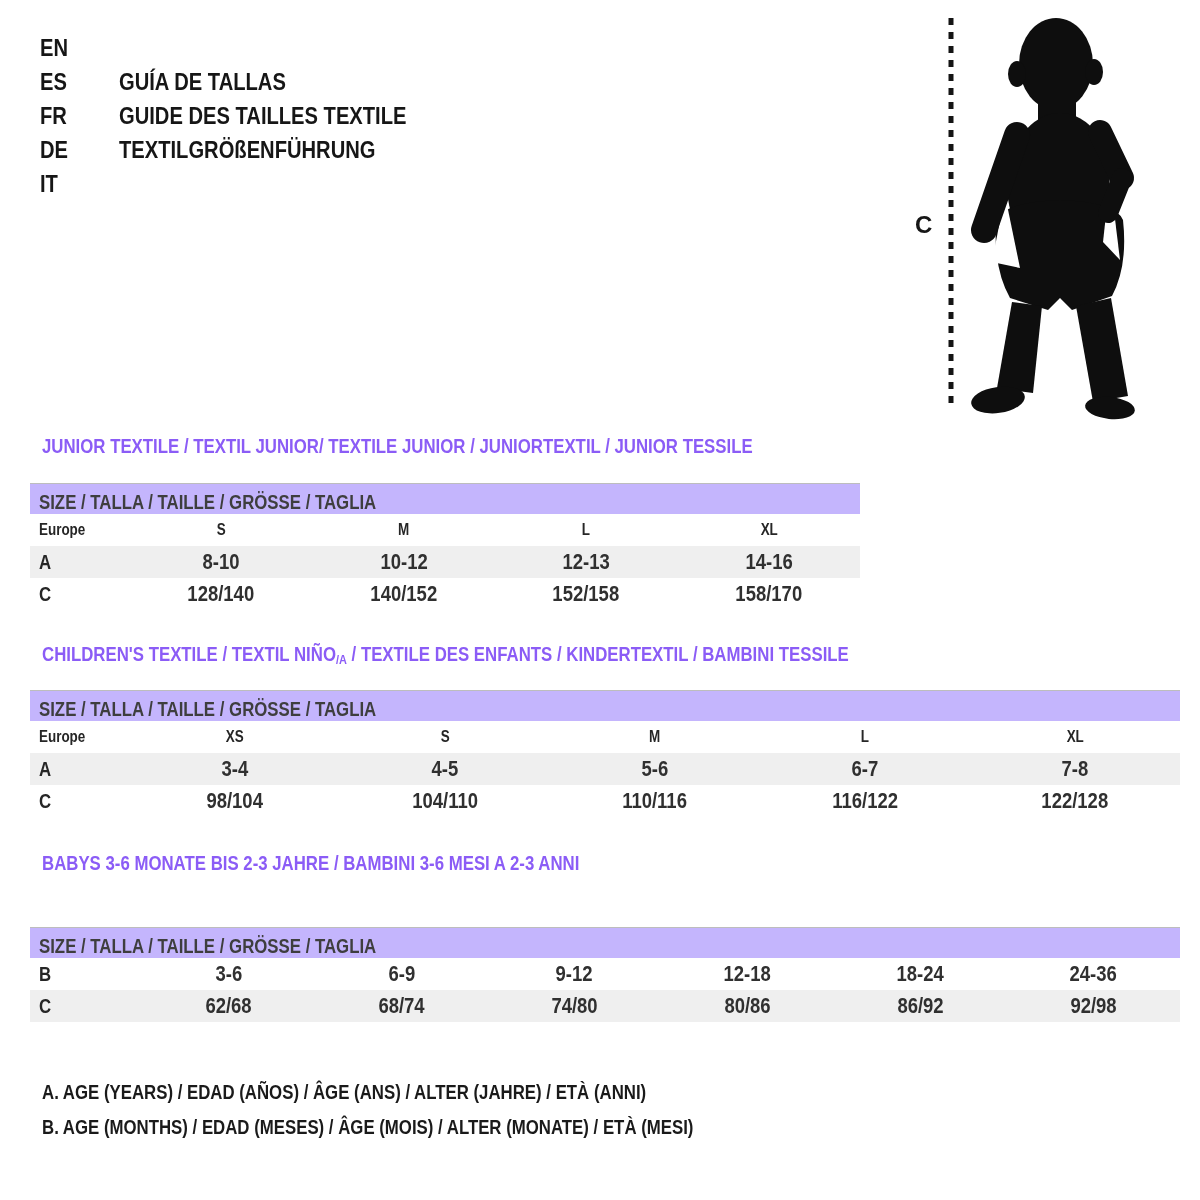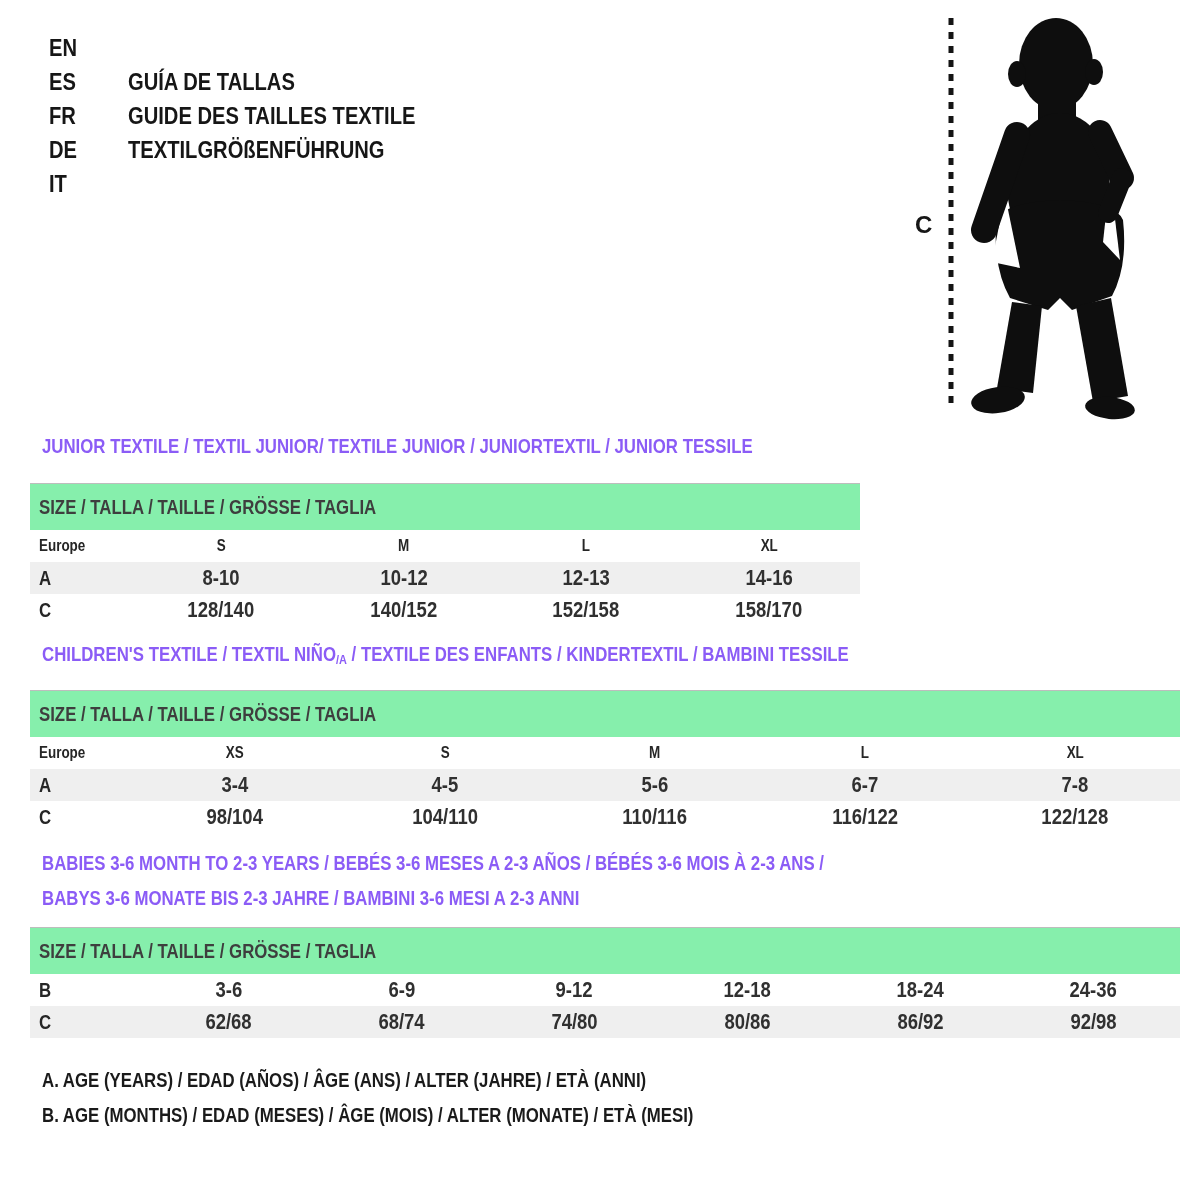--- a/index.html
+++ b/index.html
@@ -11,53 +11,53 @@
     position:relative;
     overflow:hidden;
   }
   
   .cxl{display:inline-block;transform:scaleX(.84);transform-origin:0 50%;white-space:nowrap;}
   .cxc{display:inline-block;transform:scaleX(.84);transform-origin:50% 50%;white-space:nowrap;}
 
   
   .lang-list{position:absolute;left:40px;top:31px;font-weight:bold;font-size:24px;color:#161616;}
   .lang-row{display:flex;height:34px;align-items:center;}
-  .lang-code{width:79px;margin-left:9px;}
+  .lang-code{width:79px;}
 
   
   .figure-svg{position:absolute;left:905px;top:10px;width:250px;height:412px;}
   .dash-line{stroke:#141414;stroke-width:5;stroke-dasharray:7 7;}
   .c-label{position:absolute;left:915px;top:211px;font-weight:bold;font-size:24px;color:#161616;}
 
   
   .sec-title{position:absolute;left:42px;font-weight:bold;font-size:20px;color:#8b5cf6;line-height:24px;}
   #junior-title{top:434px;}
   #children-title{top:642px;}
   #babies-title{top:846px;line-height:35px;}
   .sub-a{font-size:13px;position:relative;top:3px;}
 
   
   .tbl{position:absolute;left:30px;}
   #junior-table{top:483px;width:830px;}
   #children-table{top:690px;width:1150px;}
   #babies-table{top:927px;width:1150px;}
-  .size-bar{height:47px;background:#86efac;display:flex;align-items:center;padding-left:9px;
+  .size-bar{height:31px;background:#c4b5fd;display:flex;align-items:flex-end;padding-left:9px;
             font-weight:bold;font-size:20px;color:#3e3e3e;border-top:1px solid #bdbdbd;box-sizing:border-box;}
   .trow{display:grid;height:32px;align-items:center;}
   .junior-grid{grid-template-columns:100px repeat(4,1fr);}
   .children-grid{grid-template-columns:100px repeat(5,1fr);}
   .babies-grid{grid-template-columns:112px repeat(6,1fr);}
   .cell{text-align:center;font-size:22px;font-weight:bold;color:#303030;}
   .cell.lbl{text-align:left;padding-left:9px;font-size:20px;color:#262626;}
   .trow.head .cell{font-size:16px;color:#262626;}
   .shaded{background:#efefef;}
 
   
   .legend{position:absolute;left:42px;top:1069px;font-weight:bold;font-size:20px;color:#1a1a1a;}
-  .legend-line{height:35px;display:flex;align-items:flex-start;}
+  .legend-line{height:35px;display:flex;align-items:flex-end;}
 
   .sil{fill:#0e0e0e;}
   .sil-stroke{stroke:#0e0e0e;stroke-linecap:round;}
 </style>
 </head>
 <body>
 
 <div class="lang-list">
   <div class="lang-row">
     <div class="lang-code"><span class="cxl">EN</span></div>
@@ -158,21 +158,20 @@
     <div class="cell lbl"><span class="cxl">C</span></div>
     <div class="cell"><span class="cxc">98/104</span></div>
     <div class="cell"><span class="cxc">104/110</span></div>
     <div class="cell"><span class="cxc">110/116</span></div>
     <div class="cell"><span class="cxc">116/122</span></div>
     <div class="cell"><span class="cxc">122/128</span></div>
   </div>
 </div>
 
 <div class="sec-title" id="babies-title">
-  <div><span class="cxl">BABIES 3-6 MONTH TO 2-3 YEARS / BEBÉS 3-6 MESES A 2-3 AÑOS / BÉBÉS 3-6 MOIS À 2-3 ANS /</span></div>
   <div><span class="cxl">BABYS 3-6 MONATE BIS 2-3 JAHRE / BAMBINI 3-6 MESI A 2-3 ANNI</span></div>
 </div>
 <div class="tbl" id="babies-table">
   <div class="size-bar">
     <span class="cxl">SIZE / TALLA / TAILLE / GRÖSSE / TAGLIA</span>
   </div>
   <div class="trow babies-grid">
     <div class="cell lbl"><span class="cxl">B</span></div>
     <div class="cell"><span class="cxc">3-6</span></div>
     <div class="cell"><span class="cxc">6-9</span></div>

